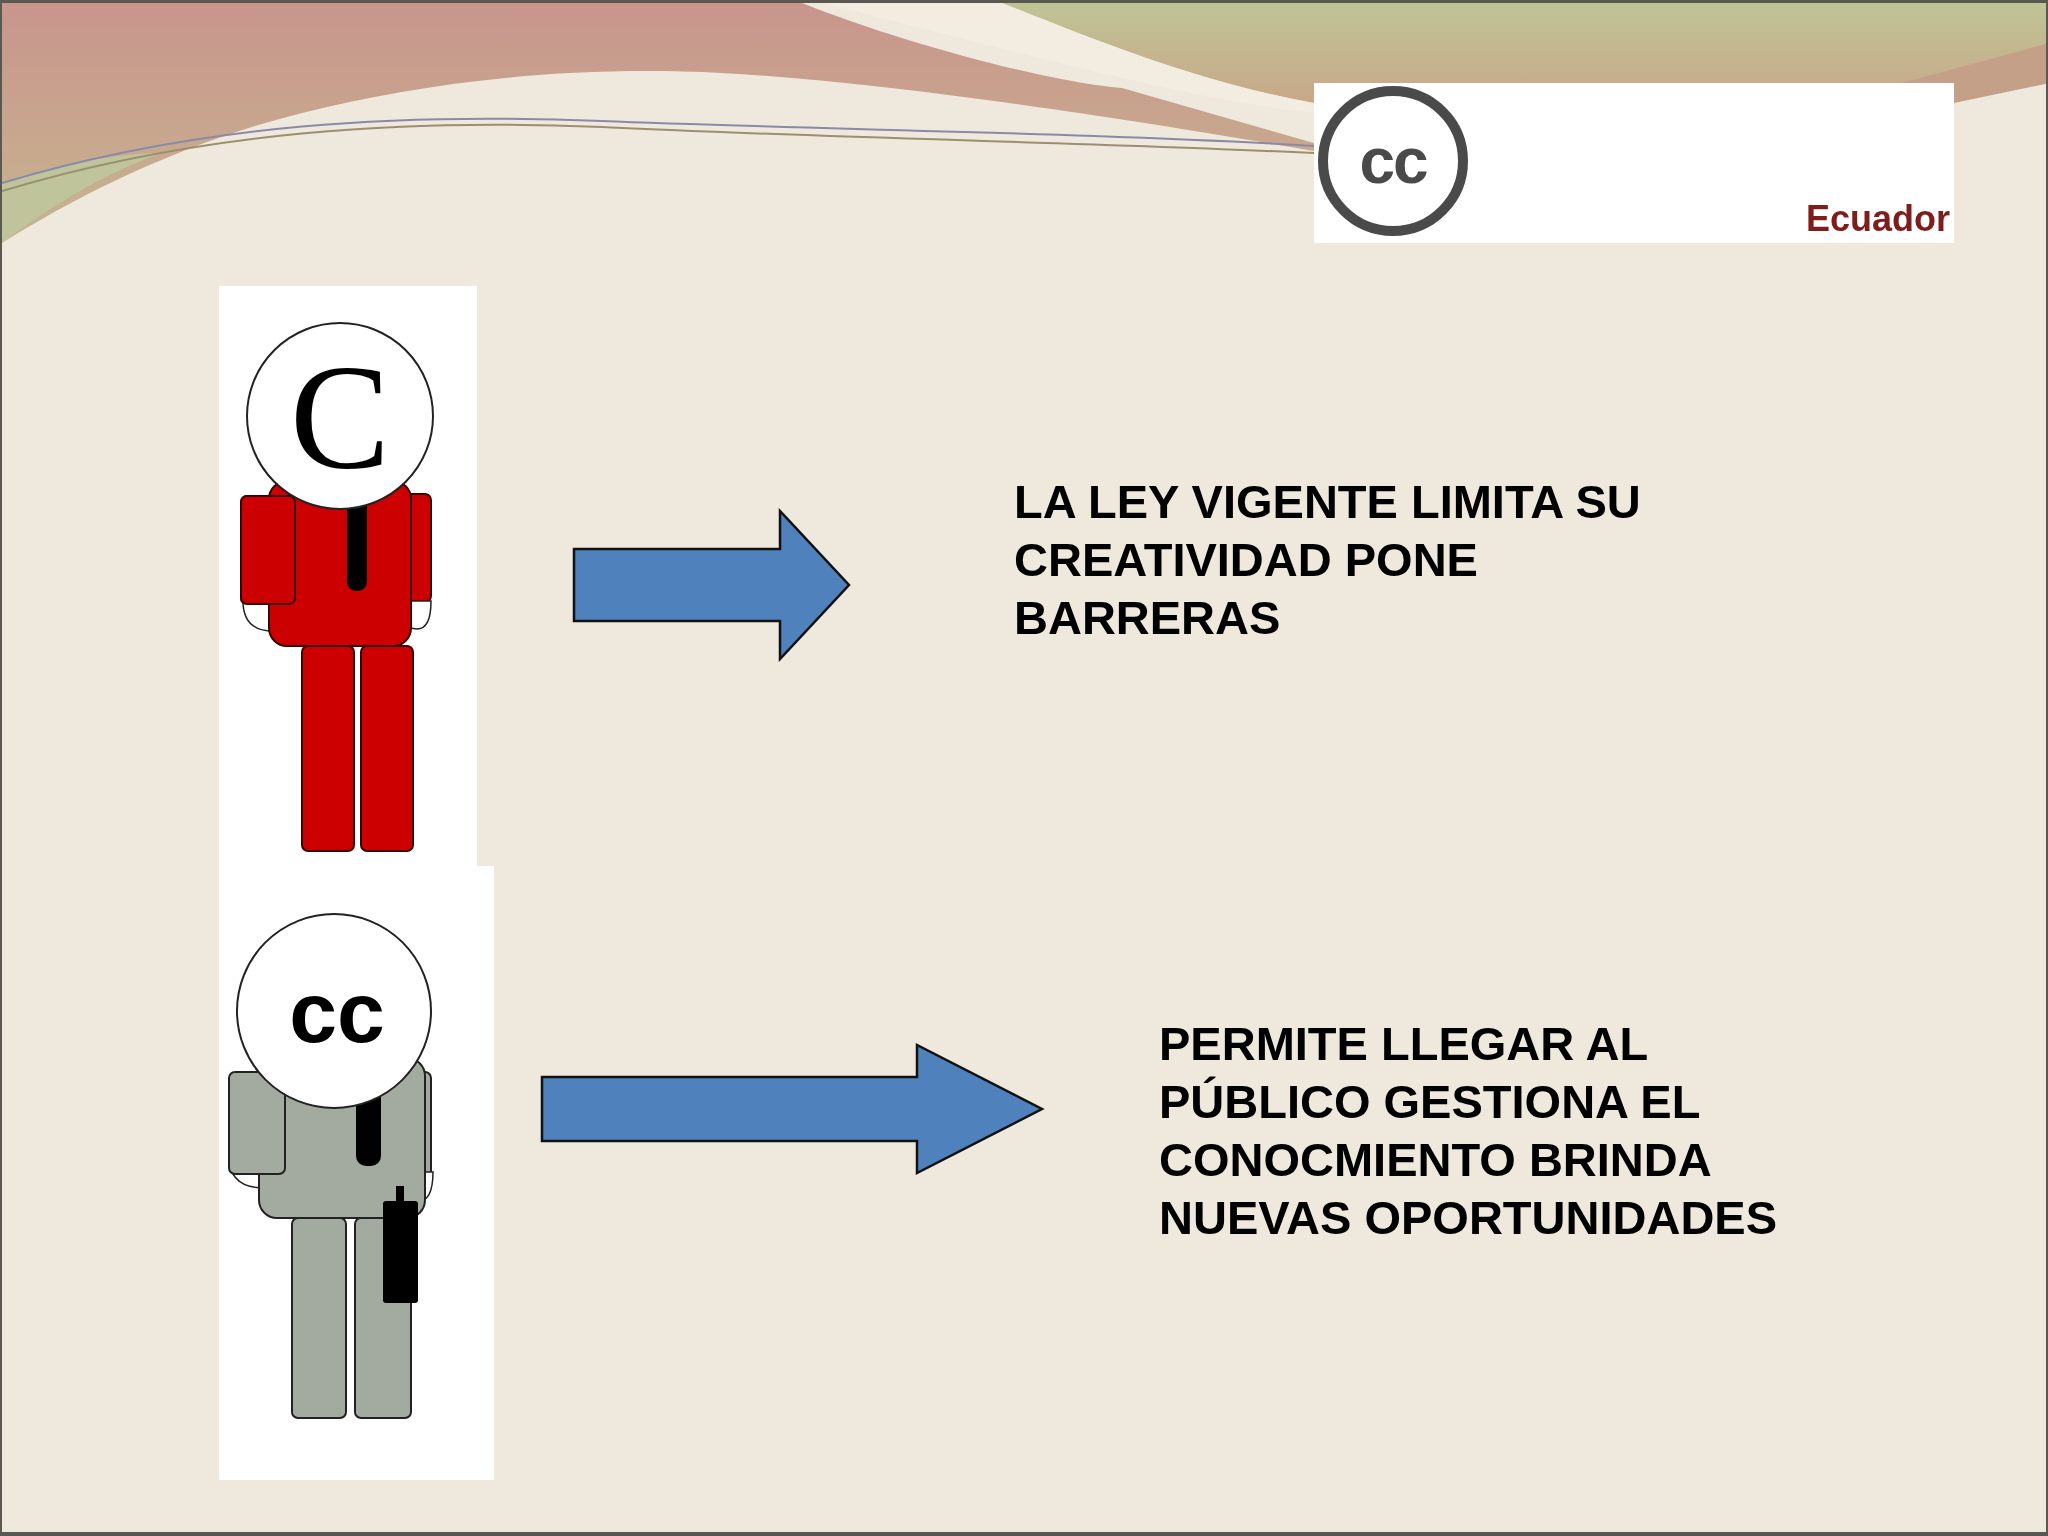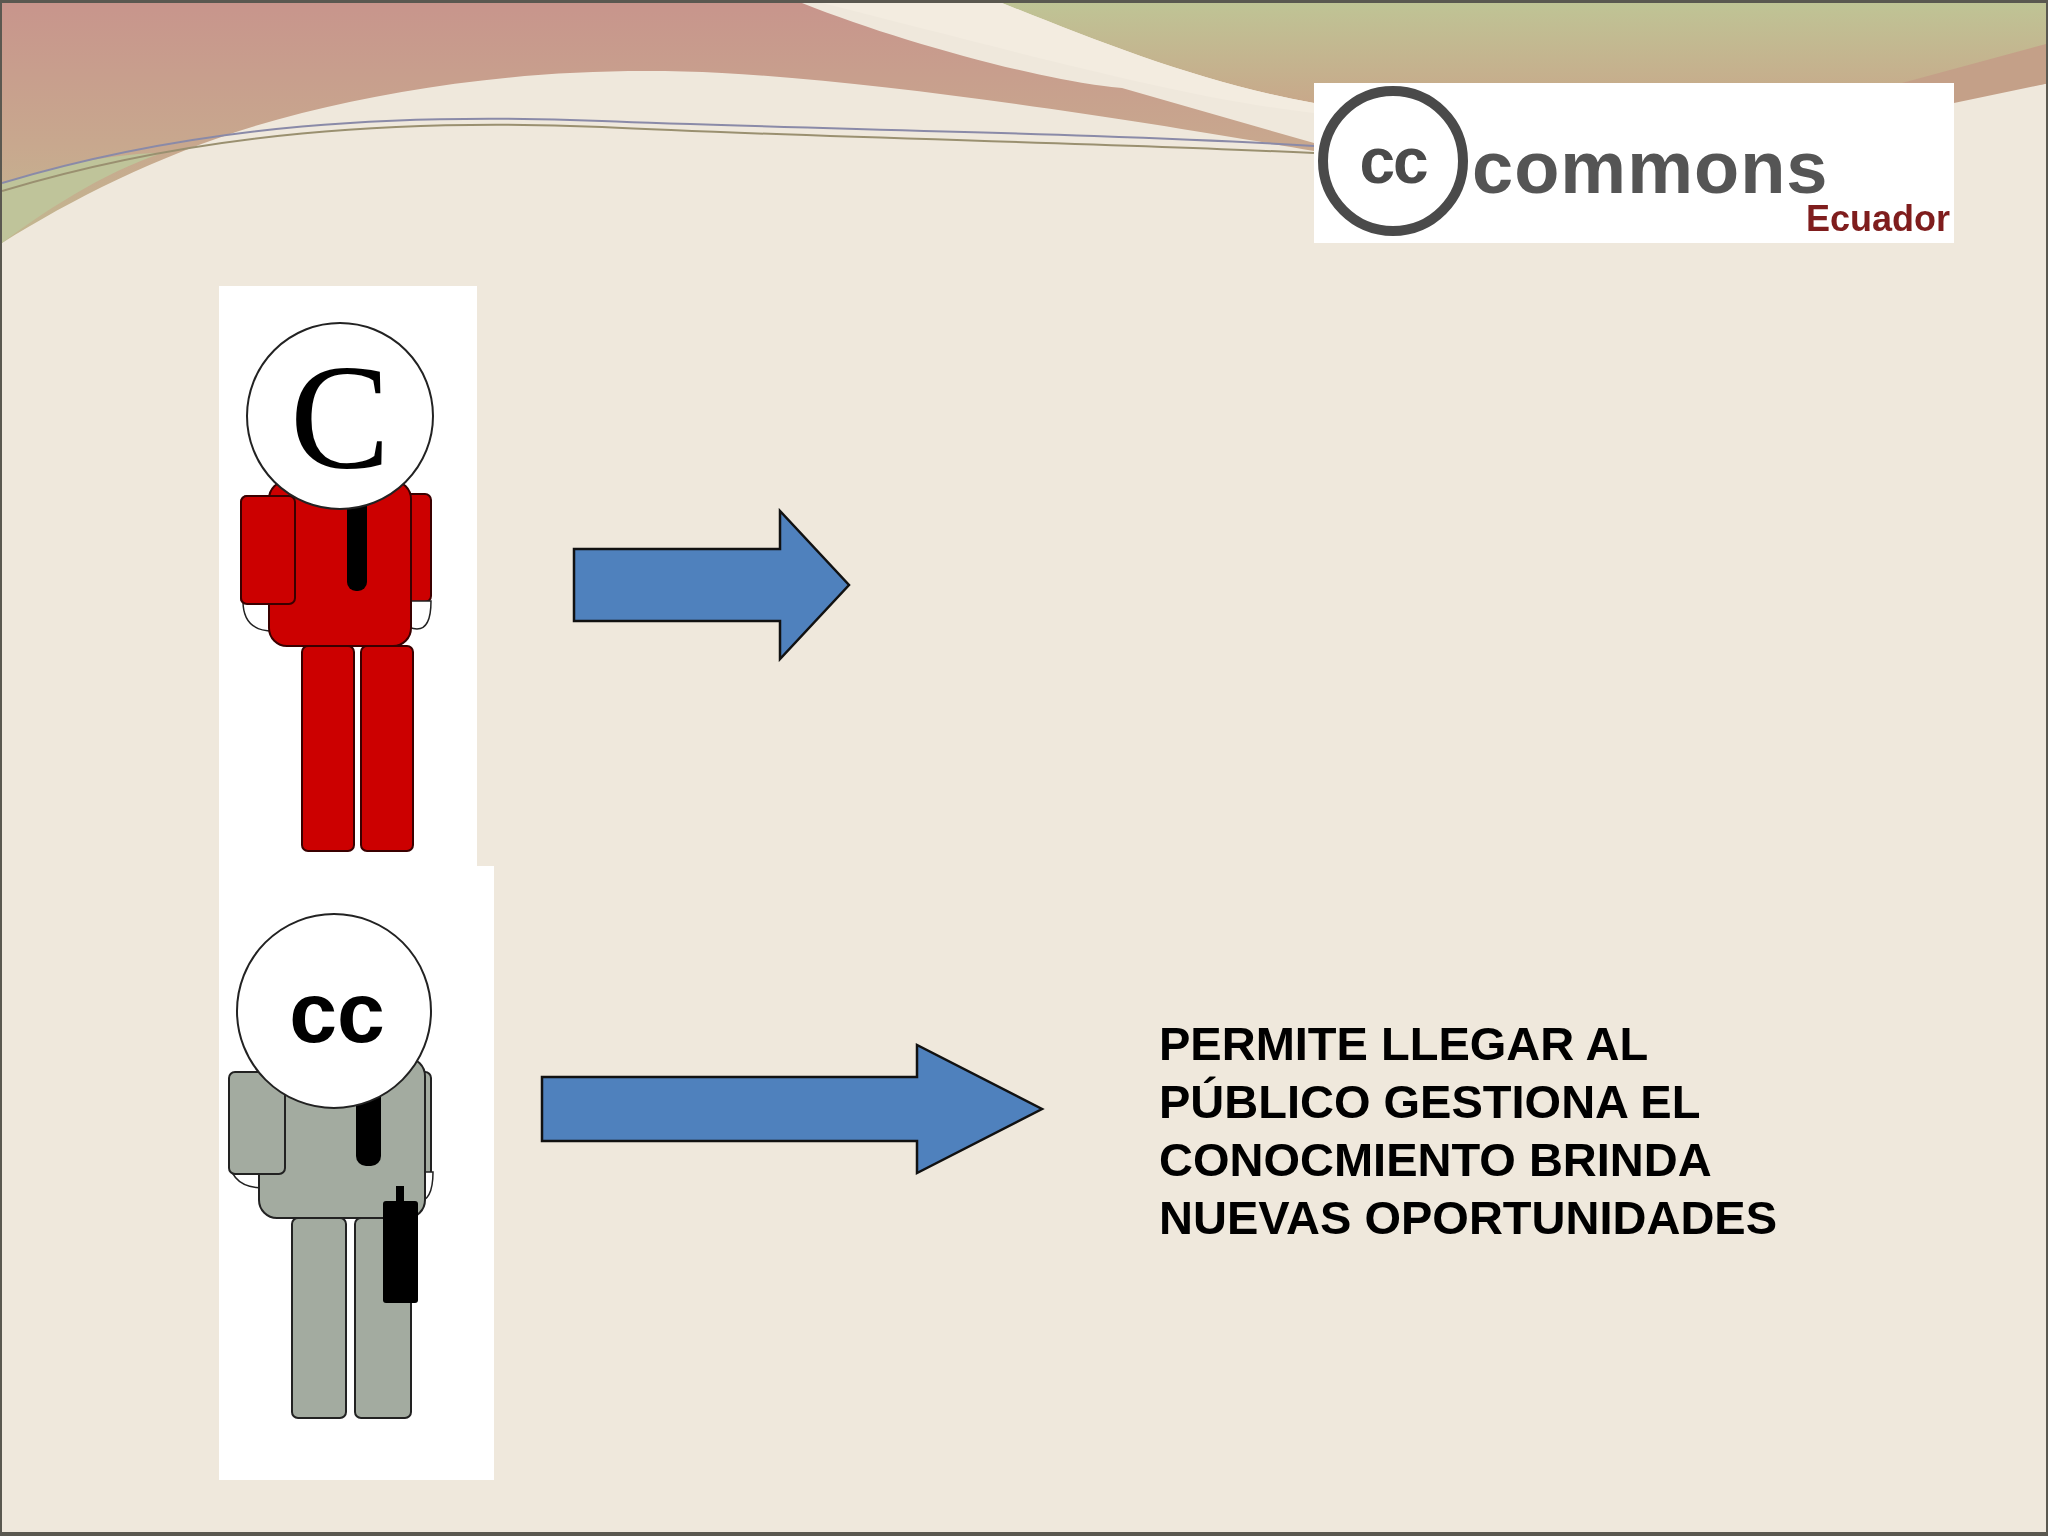--- a/index.html
+++ b/index.html
@@ -47,21 +47,20 @@
     <path d="M1900,80 L2048,40 L2048,80 L1952,100 Z" fill="#c4a088"></path>
     <path d="M0,180 C200,120 400,110 600,118 C800,126 1100,130 1312,143" stroke="#8a8aa8" stroke-width="2" fill="none"></path>
     <path d="M0,188 C200,128 400,116 600,124 C800,134 1100,140 1312,150" stroke="#9a9070" stroke-width="2" fill="none"></path>
   </svg>
 
 
   <div class="logo">
     <div class="cc-circle">
       <span>cc</span>
     </div>
-    <div class="w2">commons</div>
     <div class="w3">Ecuador</div>
   </div>
 
   <div class="figure-box fig1">
     <svg width="258" height="582" viewBox="0 0 258 582">
       <rect x="22" y="210" width="54" height="108" rx="6" fill="#cc0000" stroke="#3a0000" stroke-width="2"></rect>
       <path d="M24,315 q0,30 30,30 q22,0 22,-28 Z" fill="#fff" stroke="#222" stroke-width="1.5"></path>
       <rect x="182" y="208" width="30" height="108" rx="6" fill="#cc0000" stroke="#3a0000" stroke-width="2"></rect>
       <path d="M182,315 q0,28 16,28 q14,0 14,-28 Z" fill="#fff" stroke="#222" stroke-width="1.5"></path>
       <rect x="50" y="195" width="142" height="165" rx="18" fill="#cc0000" stroke="#3a0000" stroke-width="2"></rect>
@@ -88,20 +87,23 @@
       <rect x="164" y="335" width="35" height="102" rx="3" fill="#000"></rect>
       <circle cx="115" cy="145" r="97" fill="#fff" stroke="#222" stroke-width="2"></circle>
       <text x="118" y="176" text-anchor="middle" font-family="Liberation Sans, sans-serif" font-weight="bold" font-size="86" fill="#000">cc</text>
     </svg>
   </div>
 
   <svg class="arrow" style="left:570px; top:505px;" width="282" height="154" viewBox="0 0 282 154">
     <polygon points="2,41 208,41 208,3 277,77 208,151 208,113 2,113" fill="#4f81bd" stroke="#111" stroke-width="2.5"></polygon>
   </svg>
 
+  <div class="body-text t1">LA LEY VIGENTE LIMITA SU
+CREATIVIDAD PONE
+BARRERAS</div>
 
   <svg class="arrow" style="left:538px; top:1039px;" width="506" height="134" viewBox="0 0 506 134">
     <polygon points="2,35 377,35 377,3 502,67 377,131 377,99 2,99" fill="#4f81bd" stroke="#111" stroke-width="2.5"></polygon>
   </svg>
 
   <div class="body-text t2">PERMITE LLEGAR AL
 PÚBLICO GESTIONA EL
 CONOCMIENTO BRINDA
 NUEVAS OPORTUNIDADES</div>
 

